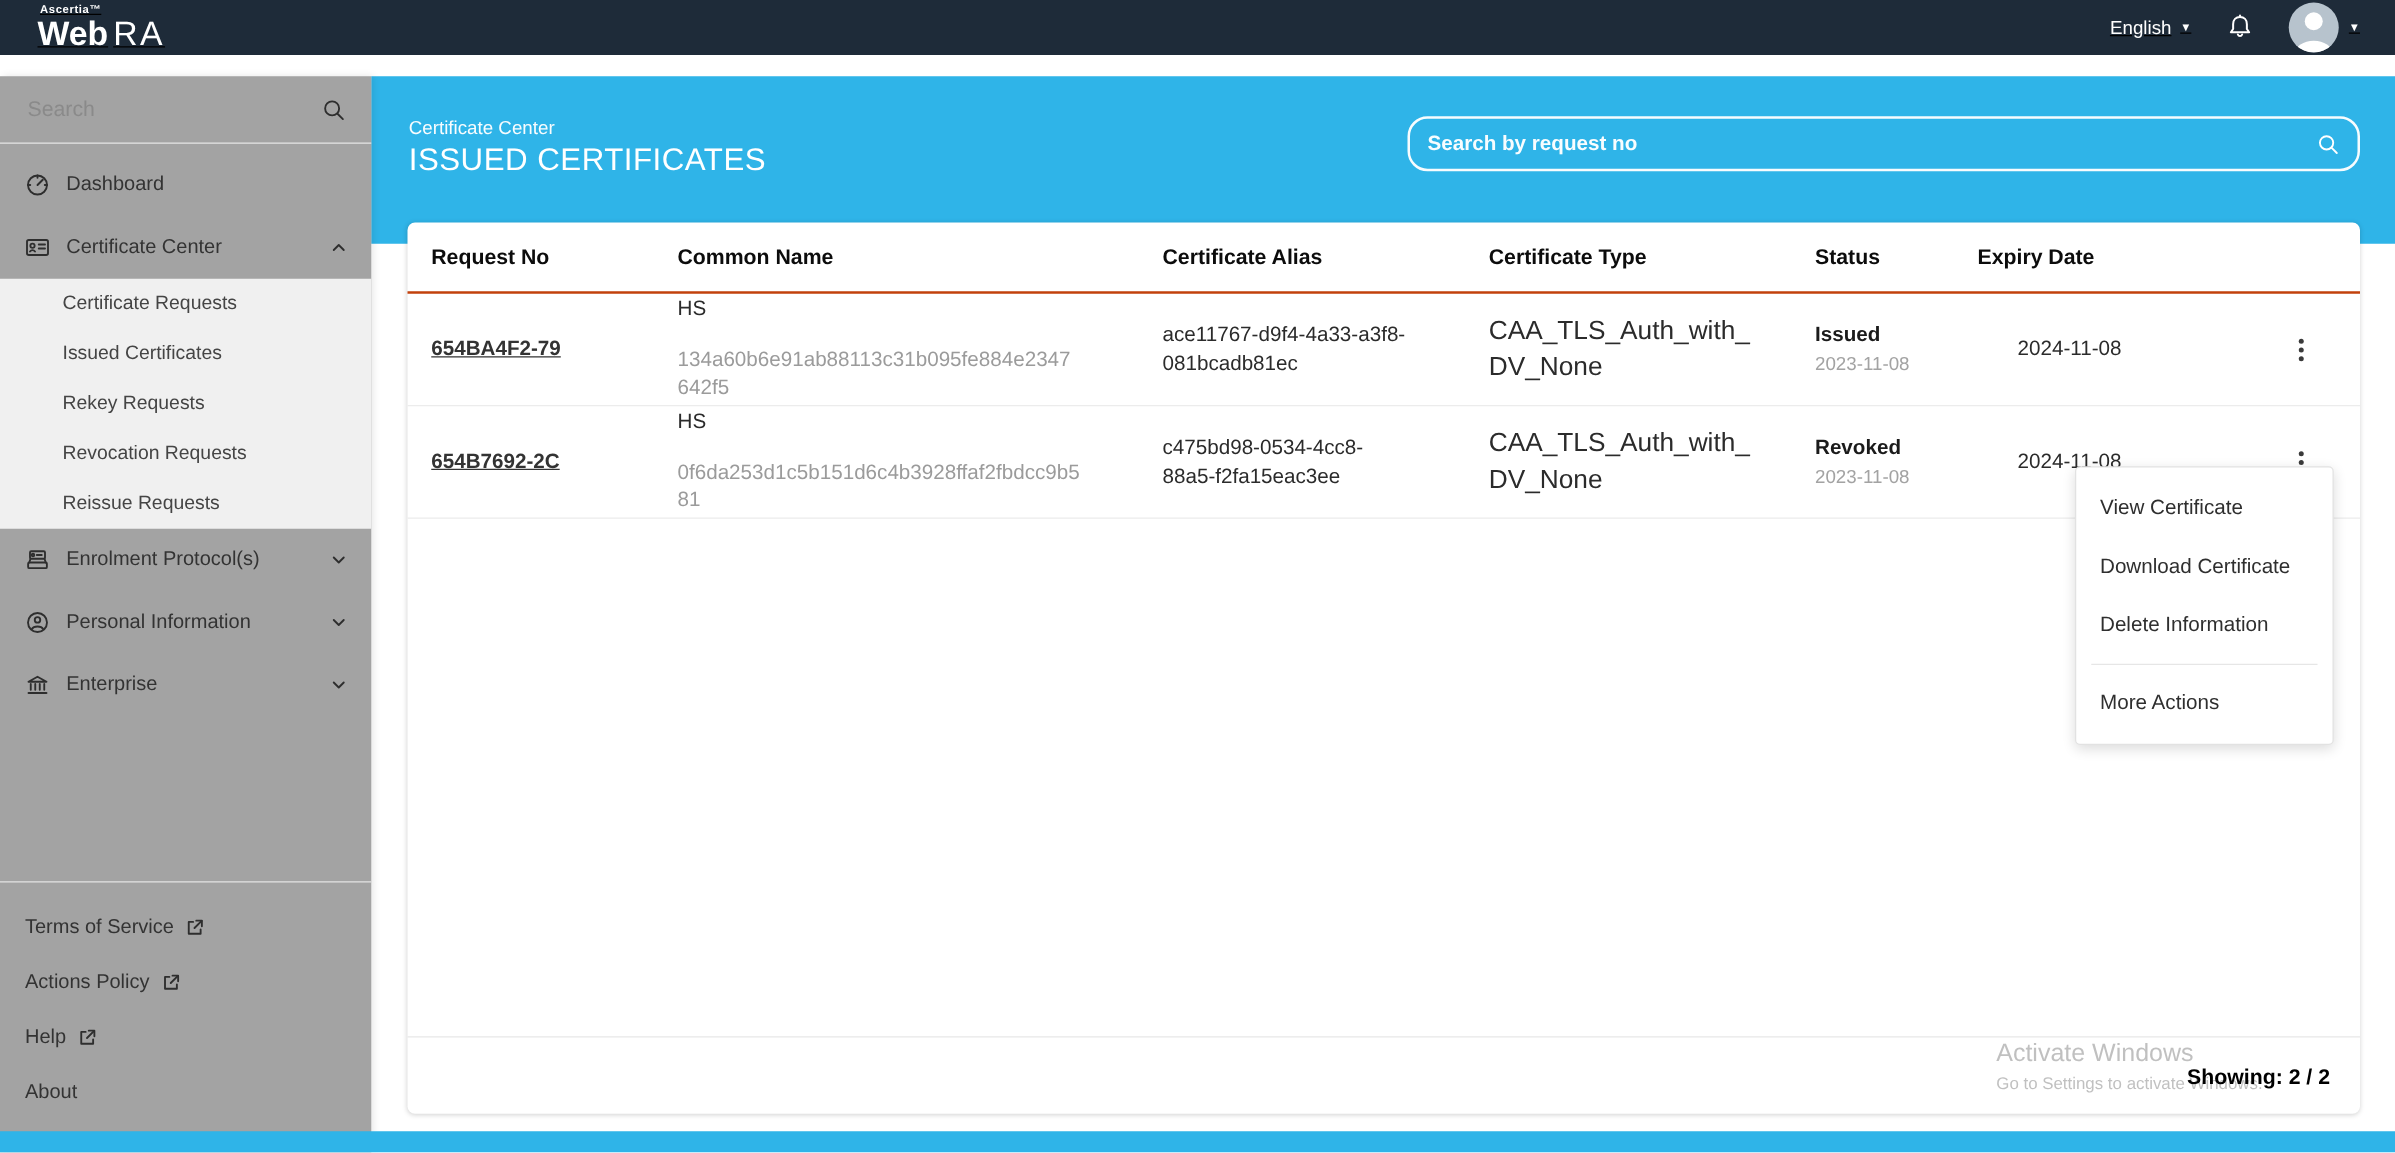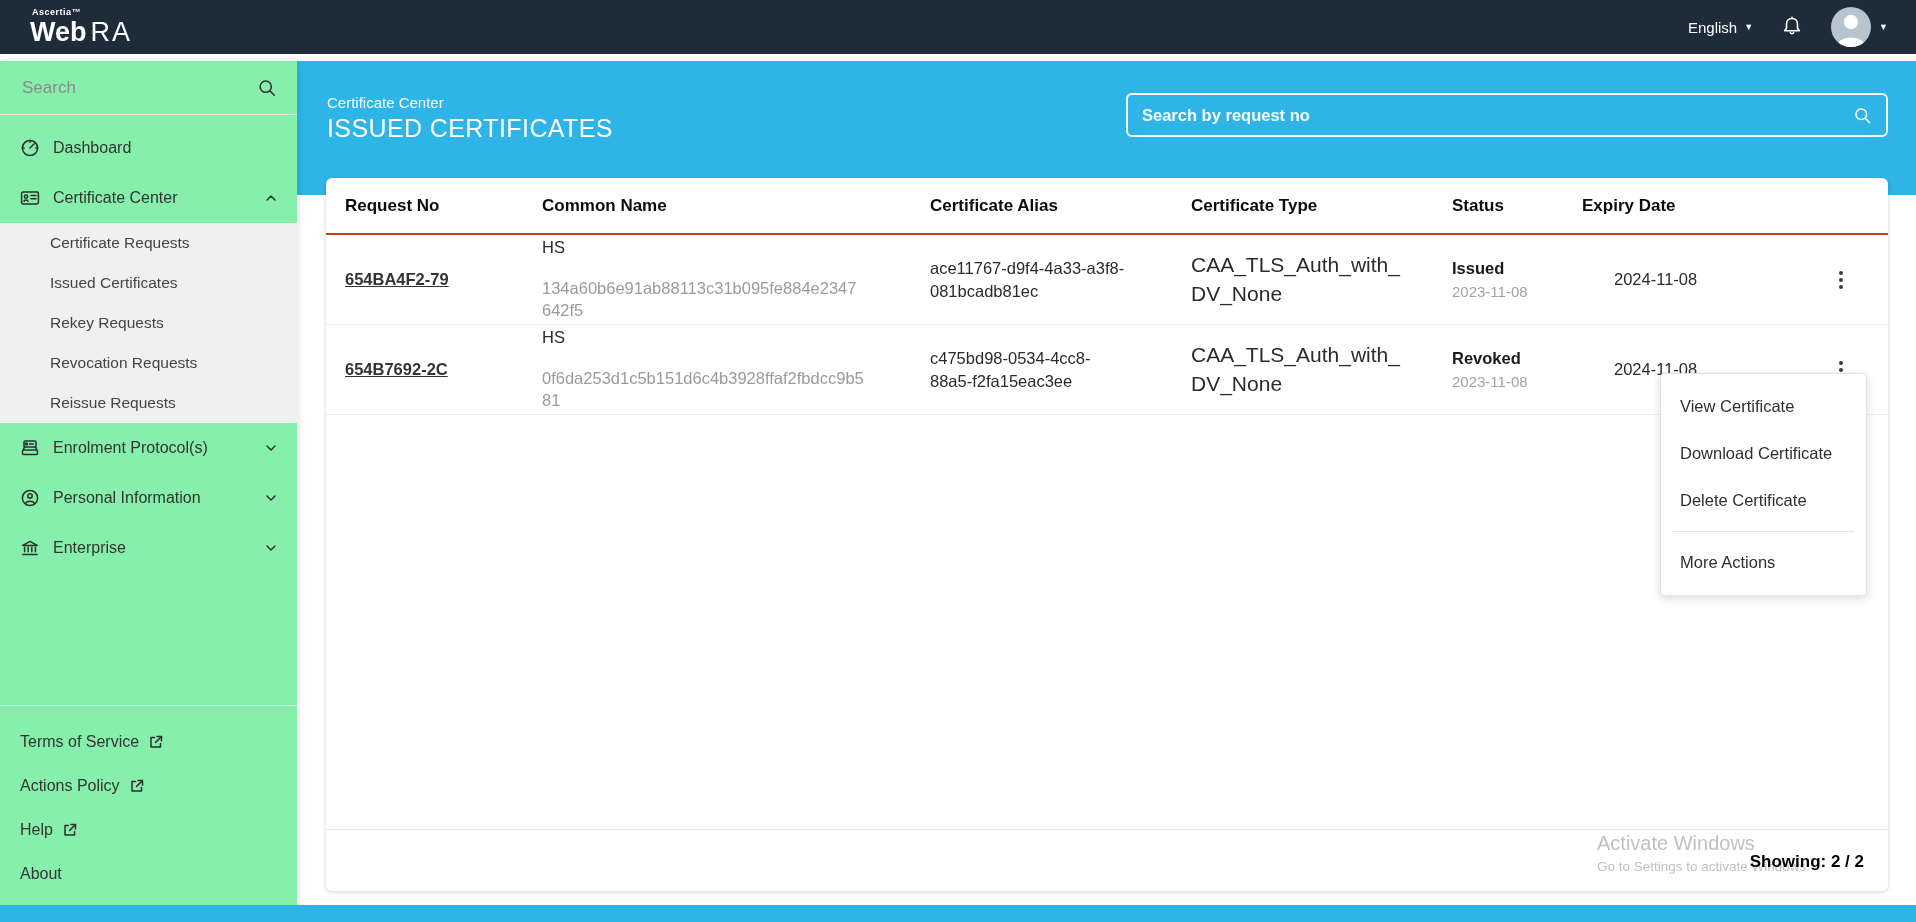--- a/index.html
+++ b/index.html
@@ -1,36 +1,36 @@
 <!DOCTYPE html>
 <html><head>
 <meta charset="utf-8">
 <style>
   * { margin:0; padding:0; box-sizing:border-box; }
   html,body { width:1916px; height:922px; overflow:hidden; background:#fff;
     font-family:"Liberation Sans","DejaVu Sans",sans-serif; }
   .app { position:relative; width:1916px; height:922px; }
 
   
-  .topbar { position:absolute; top:0; left:0; width:100%; height:54px; background:#1E2B39;
-    display:flex; align-items:center; justify-content:space-between; padding:0 28px 0 30px; z-index:40; }
+  .topbar { position:absolute; top:0; left:0; width:100%; height:44px; background:#1E2B39;
+    display:flex; align-items:center; justify-content:space-between; padding:0 28px 0 30px; z-index:40;text-decoration:underline; }
   .brand { color:#fff; line-height:1; }
   .brand-small { font-size:9px; letter-spacing:.5px; display:block; margin:0 0 2px 2px; font-weight:600; }
   .brand-main { font-size:27px; }
   .brand-main .web { font-weight:700; }
   .brand-main .ra { font-weight:300; letter-spacing:2px; margin-left:4px; }
   .topbar-right { display:flex; align-items:center; gap:26px;text-align:right; }
   .lang { color:#fff; font-size:15px; display:flex; align-items:center; gap:7px; cursor:pointer; }
   .caret-down { font-size:9px; color:#fff; }
   .bell-btn { width:26px; height:26px; cursor:pointer; }
   .avatar-wrap { display:flex; align-items:center; gap:8px; cursor:pointer; }
   .avatar { width:40px; height:40px; border-radius:50%; background:#B7C3CD; overflow:hidden; }
 
   
-  .sidebar { position:absolute; top:61px; left:0; width:297px; bottom:0; background:#86efac;
+  .sidebar { position:absolute; top:61px; left:0; width:297px; bottom:0; background:#a3a3a3;
     box-shadow:2px 0 6px rgba(0,0,0,.10); z-index:20; }
   .side-search { position:relative; height:54px; border-bottom:1px solid #e6e6e6; display:flex; align-items:center; }
   .side-search input { border:none; outline:none; width:230px; margin-left:22px; font-size:17px; color:#333;
     font-family:inherit; background:transparent; }
   .side-search input::placeholder { color:#8a8a8a; }
   .side-search .mag { position:absolute; right:20px; top:17px; width:20px; height:20px; cursor:pointer; }
   .nav { padding-top:8px; }
   .nav-item { height:50px; display:flex; align-items:center; padding:0 20px; cursor:pointer; position:relative; }
   .nav-item .nicon { width:20px; height:20px; margin-right:13px; flex:0 0 auto; }
   .nav-item .nlabel { font-size:16px; color:#333; }
@@ -44,21 +44,21 @@
     cursor:pointer; height:24px; }
   .side-link svg { width:16px; height:16px; }
 
   
   .main { position:absolute; top:61px; left:297px; right:0; bottom:0; background:#fff; }
   .band { position:absolute; top:0; left:0; right:0; height:134px; background:#2FB4E8; }
   .band-titles { position:absolute; left:30px; top:33px; color:#fff; }
   .band-breadcrumb { font-size:15px; font-weight:400; opacity:.97; }
   .band-title { font-size:25px; font-weight:400; letter-spacing:.4px; margin-top:3px; }
   .band-search { position:absolute; left:829px; top:32px; width:762px; height:44px;
-    border:2px solid rgba(255,255,255,.96); border-radius:6px; display:flex; align-items:center; }
+    border:2px solid rgba(255,255,255,.96); border-radius:16px; display:flex; align-items:center; }
   .band-search input { flex:1; background:transparent; border:none; outline:none; color:#fff;
     font-size:16.5px; font-weight:600; padding:0 14px; font-family:inherit; }
   .band-search input::placeholder { color:rgba(255,255,255,.97); }
   .band-search .mag { width:19px; height:19px; margin-right:14px; cursor:pointer; flex:0 0 auto; }
 
   
   .card { position:absolute; left:29px; top:117px; width:1562px; height:713px; background:#fff;
     border-radius:6px; box-shadow:0 1px 4px rgba(0,0,0,.18); z-index:5; }
   .tgrid { display:grid; grid-template-columns:197px 388px 261px 261px 130px 208px 1fr; padding-left:19px; align-items:center; }
   .thead { height:57px; border-bottom:2px solid #c2410c; }
@@ -315,20 +315,20 @@
         <div class="showing">
           <span>Showing:</span>
           <span>2 / 2</span>
         </div>
       </div>
     </div>
 
     <div class="ctx-menu">
       <div class="ctx-item">View Certificate</div>
       <div class="ctx-item">Download Certificate</div>
-      <div class="ctx-item">Delete Certificate</div>
+      <div class="ctx-item">Delete Information</div>
       <div class="ctx-divider"></div>
       <div class="ctx-item">More Actions</div>
     </div>
   </main>
 
   <div class="bottom-strip"></div>
 </div>
 
 </body></html>

